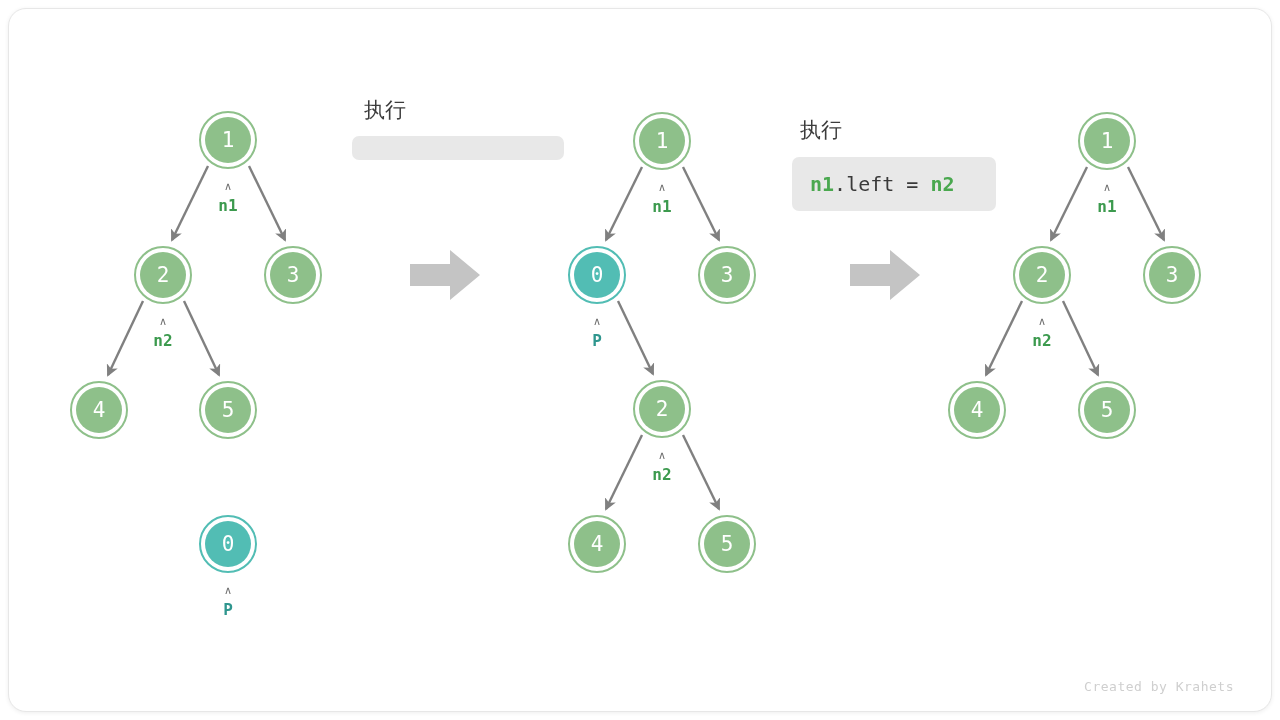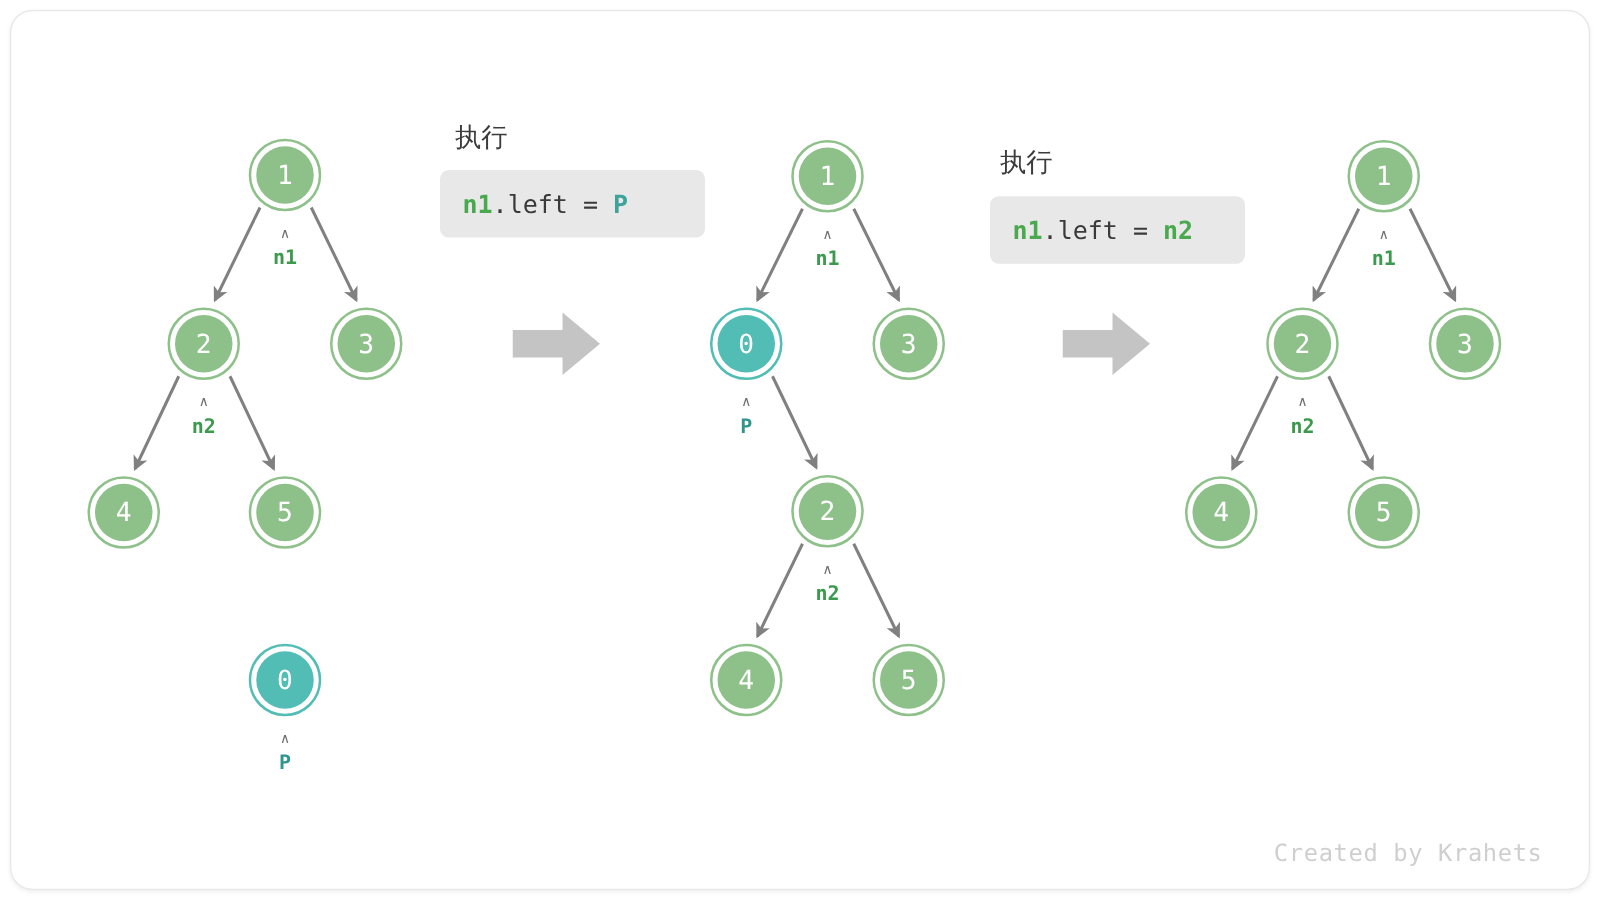--- a/index.html
+++ b/index.html
@@ -144,21 +144,21 @@
     width: 72px;
     height: 54px;
   }
 
   
   #watermark {
     position: absolute;
     right: 46px;
     bottom: 26px;
     font-family: "DejaVu Sans Mono", "Liberation Mono", monospace;
-    font-size: 19px;
+    font-size: 13px;
     color: #cfcfcf;
     letter-spacing: 0.5px;
     white-space: nowrap;
   }
 
   svg.edges {
     position: absolute;
     left: 0;
     top: 0;
     width: 1280px;
@@ -298,21 +298,21 @@
           <span class="caret">∧</span>
           <span class="name green">n1</span>
         </div>
         <div class="edge-label" style="left: 1015px; top: 316px;">
           <span class="caret">∧</span>
           <span class="name green">n2</span>
         </div>
       </div>
     <div id="steps-layer">
         <div class="exec-caption" style="left: 364px; top: 100px;">执行</div>
-        <div class="code-box" style="left: 352px; top: 136px; width: 212px;"><div><span class="tok-green">n1</span><span class="tok-plain">.left = </span><span class="tok-teal">P</span></div></div>
+        <div class="code-box" style="left: 352px; top: 136px; width: 212px;"></div>
         <div class="exec-caption" style="left: 800px; top: 120px;">执行</div>
         <div class="code-box" style="left: 792px; top: 157px; width: 204px;"><div><span class="tok-green">n1</span><span class="tok-plain">.left = </span><span class="tok-green">n2</span></div></div>
       </div>
     <div id="arrows-layer">
         <div class="step-arrow" style="left: 410px; top: 248px;"><svg viewBox="0 0 72 54" width="72" height="54" xmlns="http://www.w3.org/2000/svg">
             <path d="M0,16 L40,16 L40,2 L70,27 L40,52 L40,38 L0,38 Z" fill="#c4c4c4"></path>
           </svg></div>
         <div class="step-arrow" style="left: 850px; top: 248px;"><svg viewBox="0 0 72 54" width="72" height="54" xmlns="http://www.w3.org/2000/svg">
             <path d="M0,16 L40,16 L40,2 L70,27 L40,52 L40,38 L0,38 Z" fill="#c4c4c4"></path>
           </svg></div>

